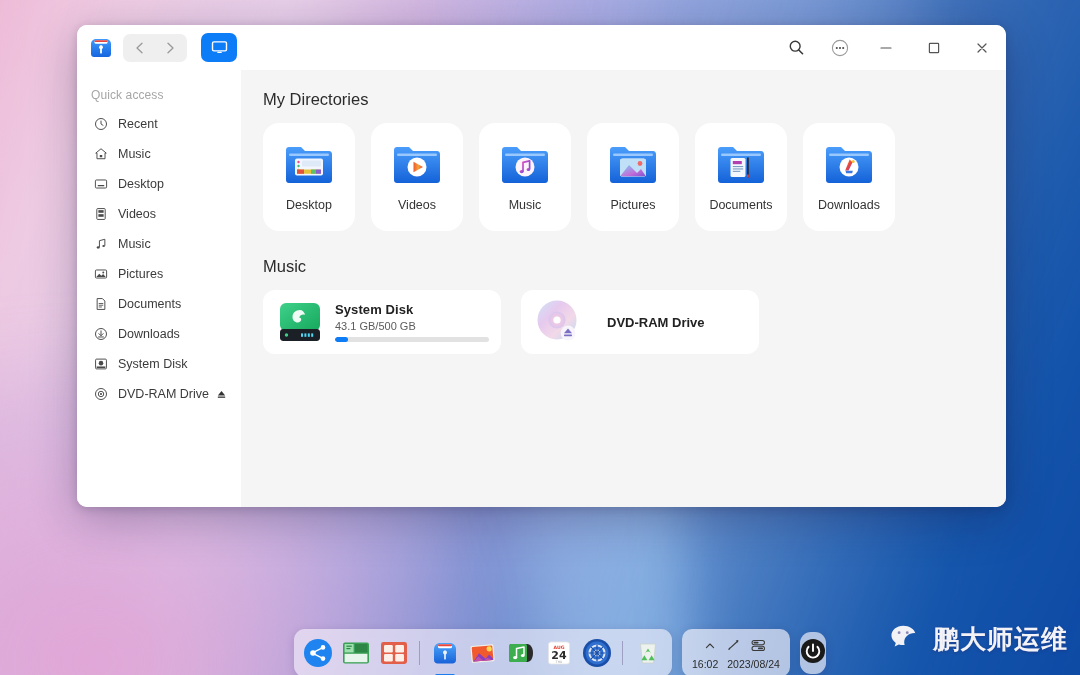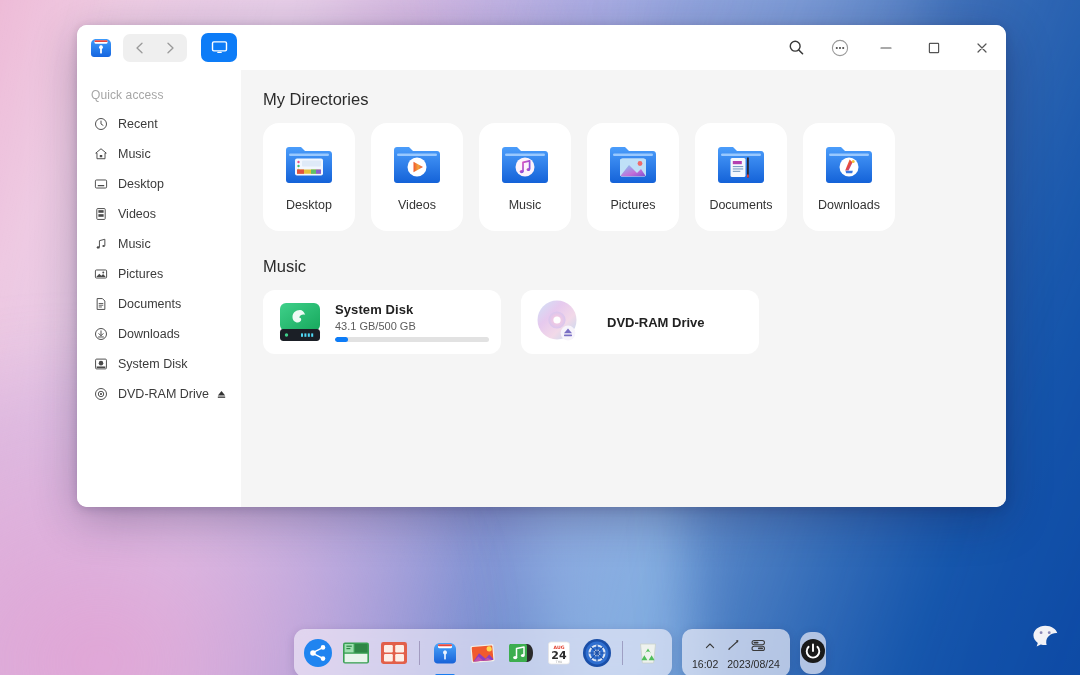--- a/index.html
+++ b/index.html
@@ -841,13 +841,14 @@
 </div>
 
 <div id="watermark">
   <span>
     <svg width="36" height="30" viewBox="0 0 38 30">
       <path d="M14 2 C7 2 1.5 6.6 1.5 12.2 C1.5 15.4 3.3 18.3 6.1 20.2 L4.9 24 L9.3 21.8 C10.7 22.2 12.3 22.4 14 22.4 C14.5 22.4 15 22.4 15.5 22.3 C15.2 21.4 15 20.4 15 19.4 C15 14.1 19.8 9.8 25.8 9.8 C26.1 9.8 26.4 9.8 26.7 9.9 C25.6 5.4 20.3 2 14 2 Z" fill="#f2f2f6"></path>
       <circle cx="9.6" cy="9.4" r="1.5" fill="#8a86b5"></circle>
       <circle cx="18.2" cy="9.4" r="1.5" fill="#8a86b5"></circle>
     </svg>
   </span>
+  <span class="wm-text">鹏大师运维</span>
 </div>
 
 </body></html>

